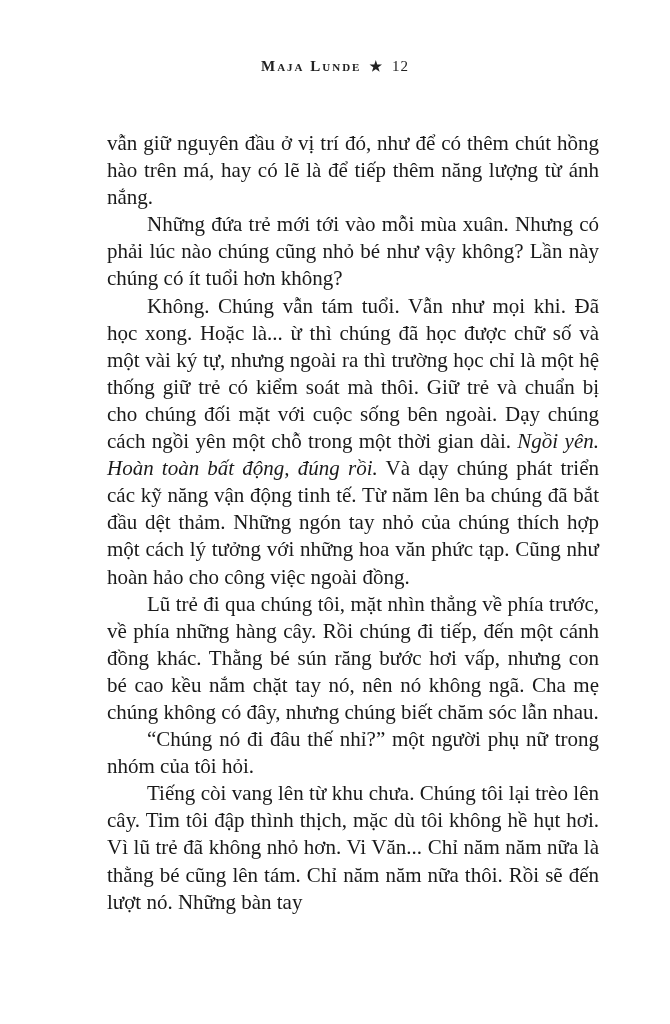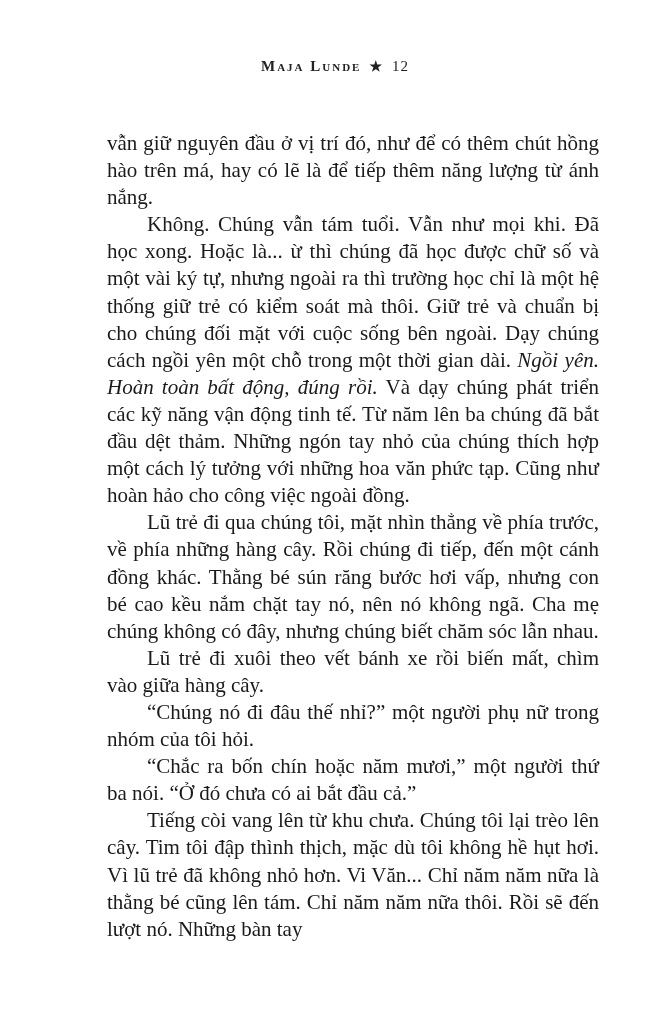--- a/index.html
+++ b/index.html
@@ -58,19 +58,18 @@
 </style>
 </head>
 <body>
 
 <div class="page-header">
   <span>Maja Lunde</span><span class="star">★</span><span class="page-num">12</span>
 </div>
 
 <div class="body-text" id="body-text">
     <p class="cont"><span>vẫn giữ nguyên đầu ở vị trí đó, như để có thêm chút hồng hào trên má, hay có lẽ là để tiếp thêm năng lượng từ ánh nắng.</span></p>
+    <p><span>Những đứa trẻ mới tới vào mỗi mùa xuân. Nhưng có phải lúc nào chúng cũng nhỏ bé như vậy không? Lần này chúng có ít tuổi hơn không?</span></p>
     <p><span>Không. Chúng vẫn tám tuổi. Vẫn như mọi khi. Đã học xong. Hoặc là... ừ thì chúng đã học được chữ số và một vài ký tự, nhưng ngoài ra thì trường học chỉ là một hệ thống giữ trẻ có kiểm soát mà thôi. Giữ trẻ và chuẩn bị cho chúng đối mặt với cuộc sống bên ngoài. Dạy chúng cách ngồi yên một chỗ trong một thời gian dài. </span><em>Ngồi yên. Hoàn toàn bất động, đúng rồi.</em><span> Và dạy chúng phát triển các kỹ năng vận động tinh tế. Từ năm lên ba chúng đã bắt đầu dệt thảm. Những ngón tay nhỏ của chúng thích hợp một cách lý tưởng với những hoa văn phức tạp. Cũng như hoàn hảo cho công việc ngoài đồng.</span></p>
     <p><span>Lũ trẻ đi qua chúng tôi, mặt nhìn thẳng về phía trước, về phía những hàng cây. Rồi chúng đi tiếp, đến một cánh đồng khác. Thằng bé sún răng bước hơi vấp, nhưng con bé cao kều nắm chặt tay nó, nên nó không ngã. Cha mẹ chúng không có đây, nhưng chúng biết chăm sóc lẫn nhau.</span></p>
-    <p><span>Lũ trẻ đi xuôi theo vết bánh xe rồi biến mất, chìm vào giữa hàng cây.</span></p>
     <p><span>“Chúng nó đi đâu thế nhỉ?” một người phụ nữ trong nhóm của tôi hỏi.</span></p>
-    <p><span>“Chắc ra bốn chín hoặc năm mươi,” một người thứ ba nói. “Ở đó chưa có ai bắt đầu cả.”</span></p>
     <p><span>Tiếng còi vang lên từ khu chưa. Chúng tôi lại trèo lên cây. Tim tôi đập thình thịch, mặc dù tôi không hề hụt hơi. Vì lũ trẻ đã không nhỏ hơn. Vi Văn... Chỉ năm năm nữa là thằng bé cũng lên tám. Chỉ năm năm nữa thôi. Rồi sẽ đến lượt nó. Những bàn tay</span></p>
   </div>
 
 </body></html>

